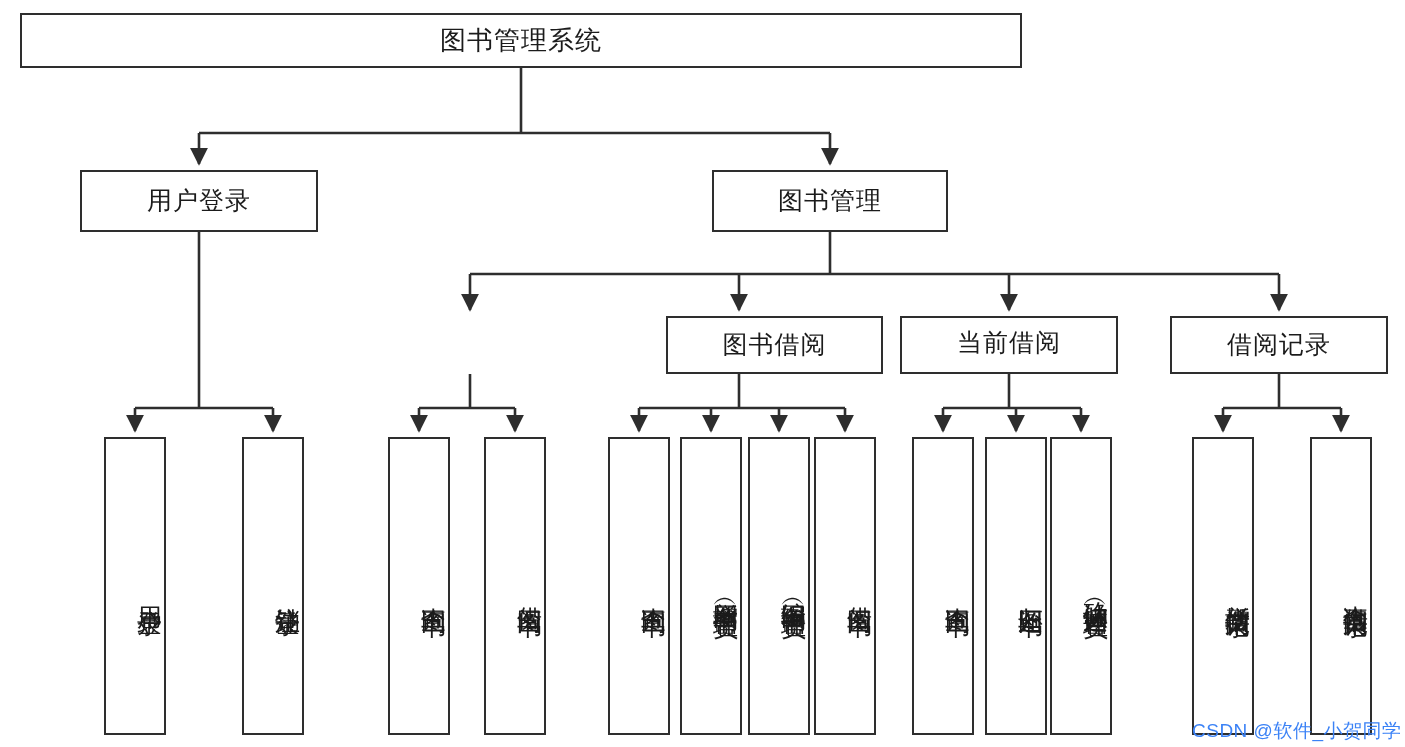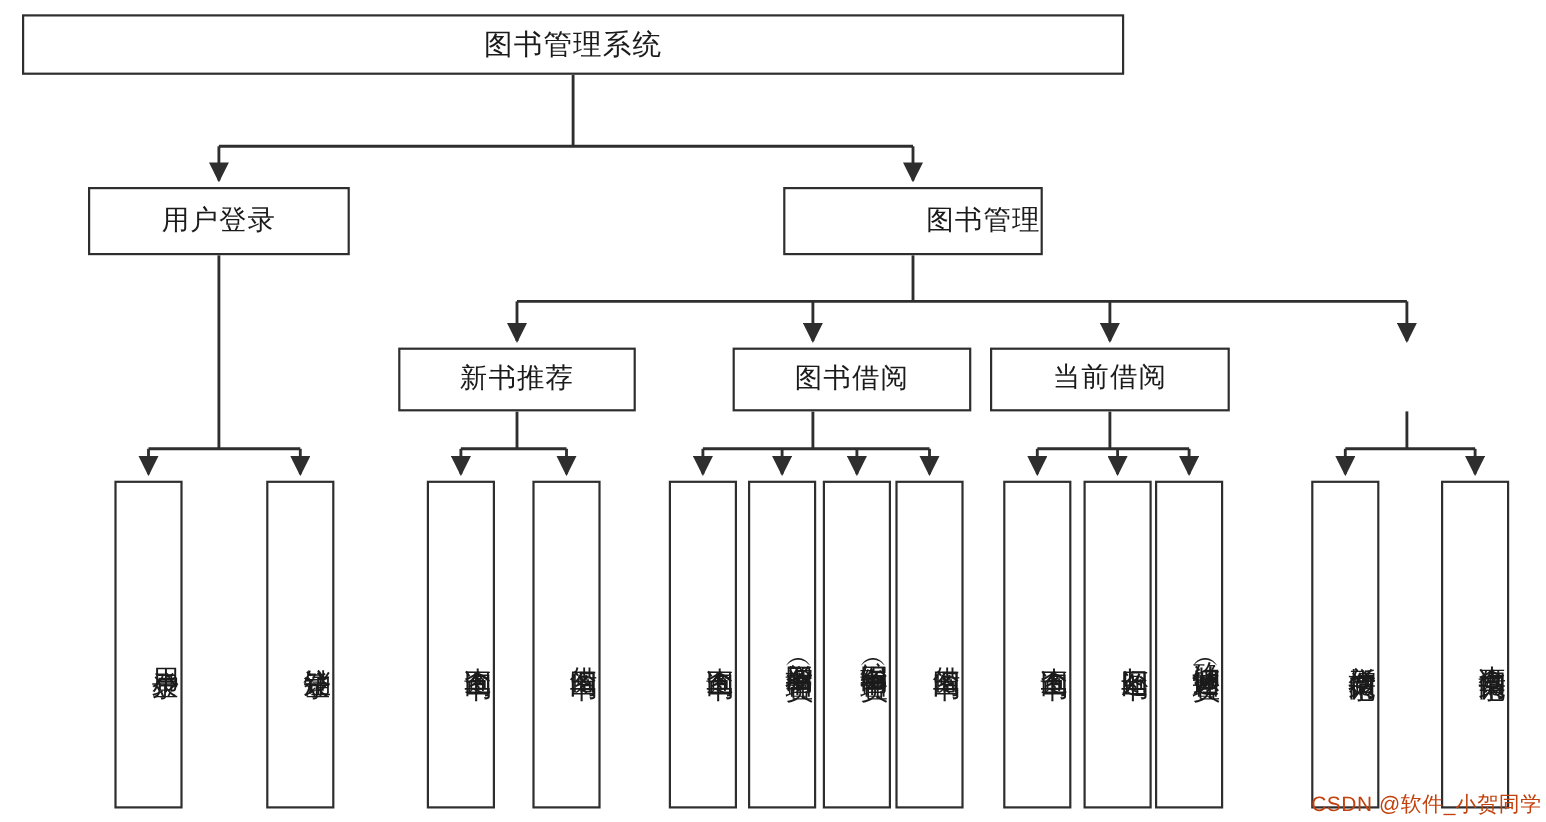--- a/index.html
+++ b/index.html
@@ -52,21 +52,21 @@
     letter-spacing: 2px;
   }
   .node.v .vtxt {
     writing-mode: vertical-rl;
     text-orientation: upright;
     white-space: nowrap;
   }
   .watermark {
     position: absolute;
     font-size: 19px;
-    color: #c2410c;
+    color: #3b82f6;
     white-space: nowrap;
     letter-spacing: 0.5px;
   }
 </style>
 </head>
 <body>
 
 <div id="canvas">
 
   <svg class="wires" viewBox="0 0 1405 747" xmlns="http://www.w3.org/2000/svg">
@@ -119,32 +119,32 @@
     </g>
   </svg>
 
   <div class="node h root" style="left:20px; top:13px; width:1002px; height:55px;">
     <span>图书管理系统</span>
   </div>
 
   <div class="node h" style="left:80px; top:170px; width:238px; height:62px;">
     <span>用户登录</span>
   </div>
-  <div class="node h" style="left:712px; top:170px; width:236px; height:62px;justify-content:flex-end;">
+  <div class="node h" style="left:712px; top:170px; width:236px; height:62px;">
     <span>图书管理</span>
   </div>
 
-  <div class="node h" style="left:362px; top:316px; width:216px; height:58px;">
-    <span>新书推荐</span>
-  </div>
   <div class="node h" style="left:630px; top:316px; width:217px; height:58px;margin-left:36px;">
     <span>图书借阅</span>
   </div>
   <div class="node h" style="left:900px; top:316px; width:218px; height:58px;font-family:Liberation Mono, monospace;">
     <span>当前借阅</span>
+  </div>
+  <div class="node h" style="left:1170px; top:316px; width:218px; height:58px;">
+    <span>借阅记录</span>
   </div>
 
   <div class="node v" style="left:104px; top:437px; width:62px; height:298px;">
     <span class="vtxt">用户登录</span>
   </div>
   <div class="node v" style="left:242px; top:437px; width:62px; height:298px;">
     <span class="vtxt">注销登录</span>
   </div>
 
   <div class="node v" style="left:388px; top:437px; width:62px; height:298px;">

